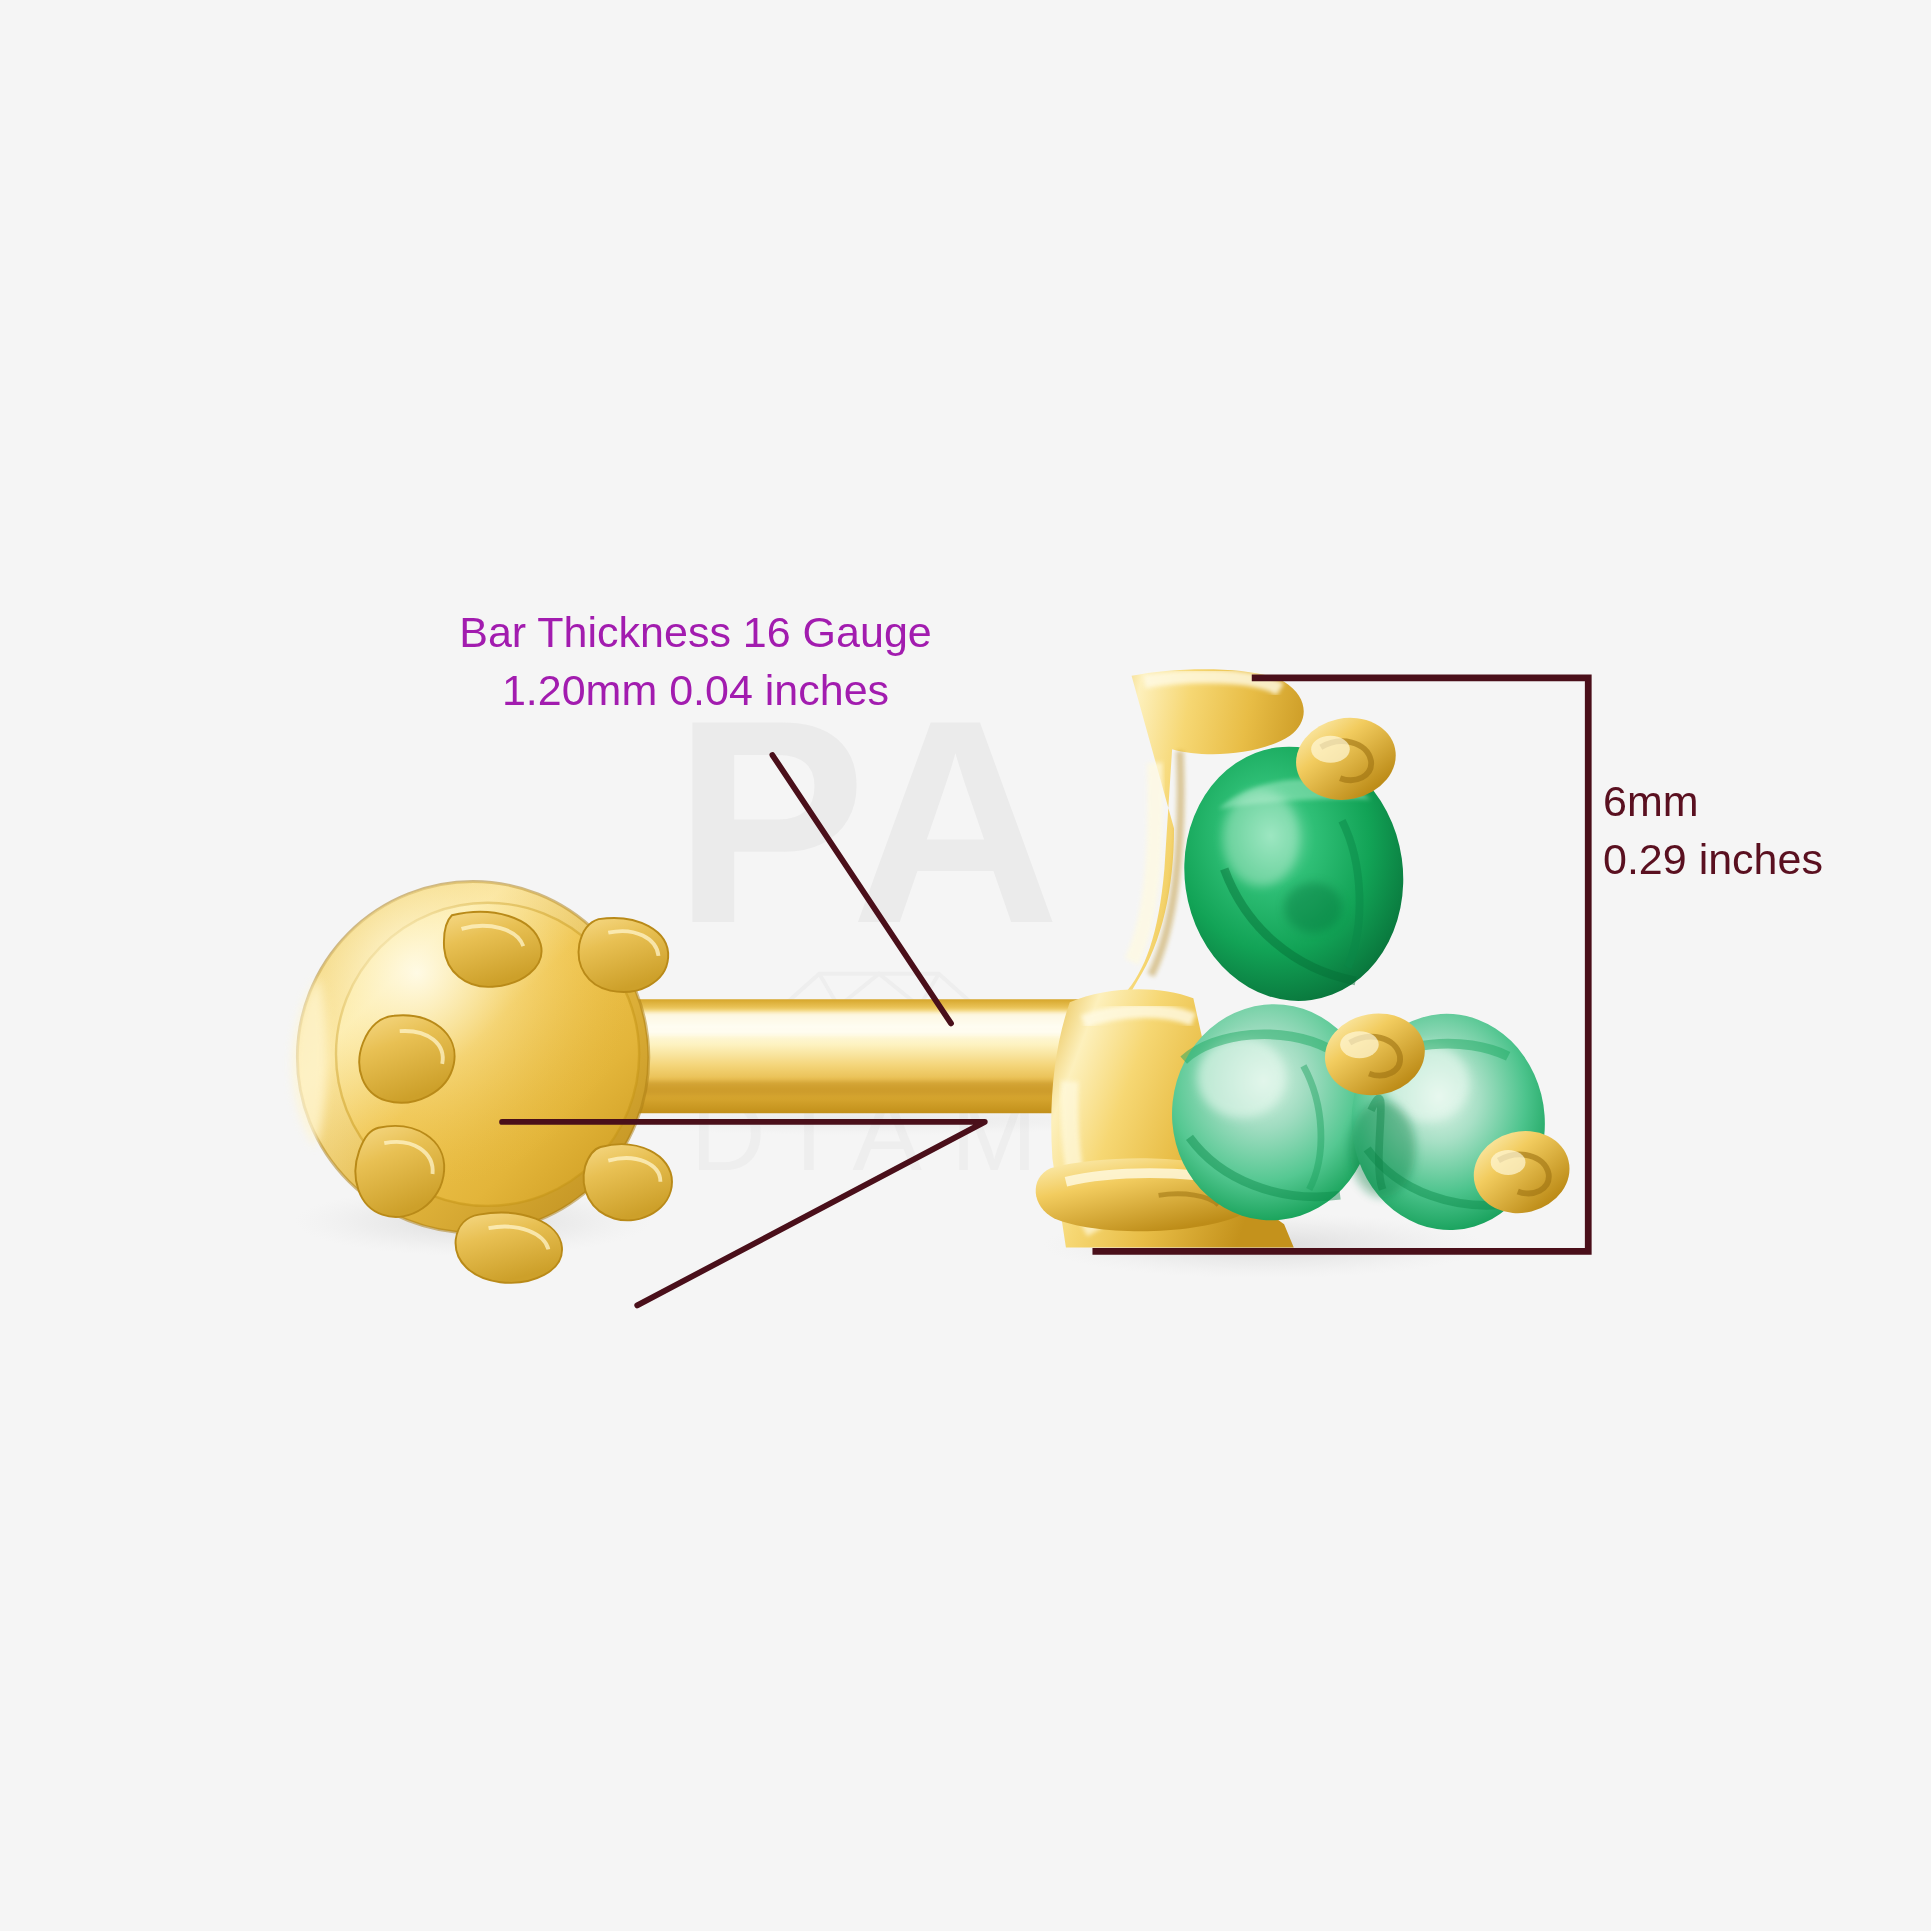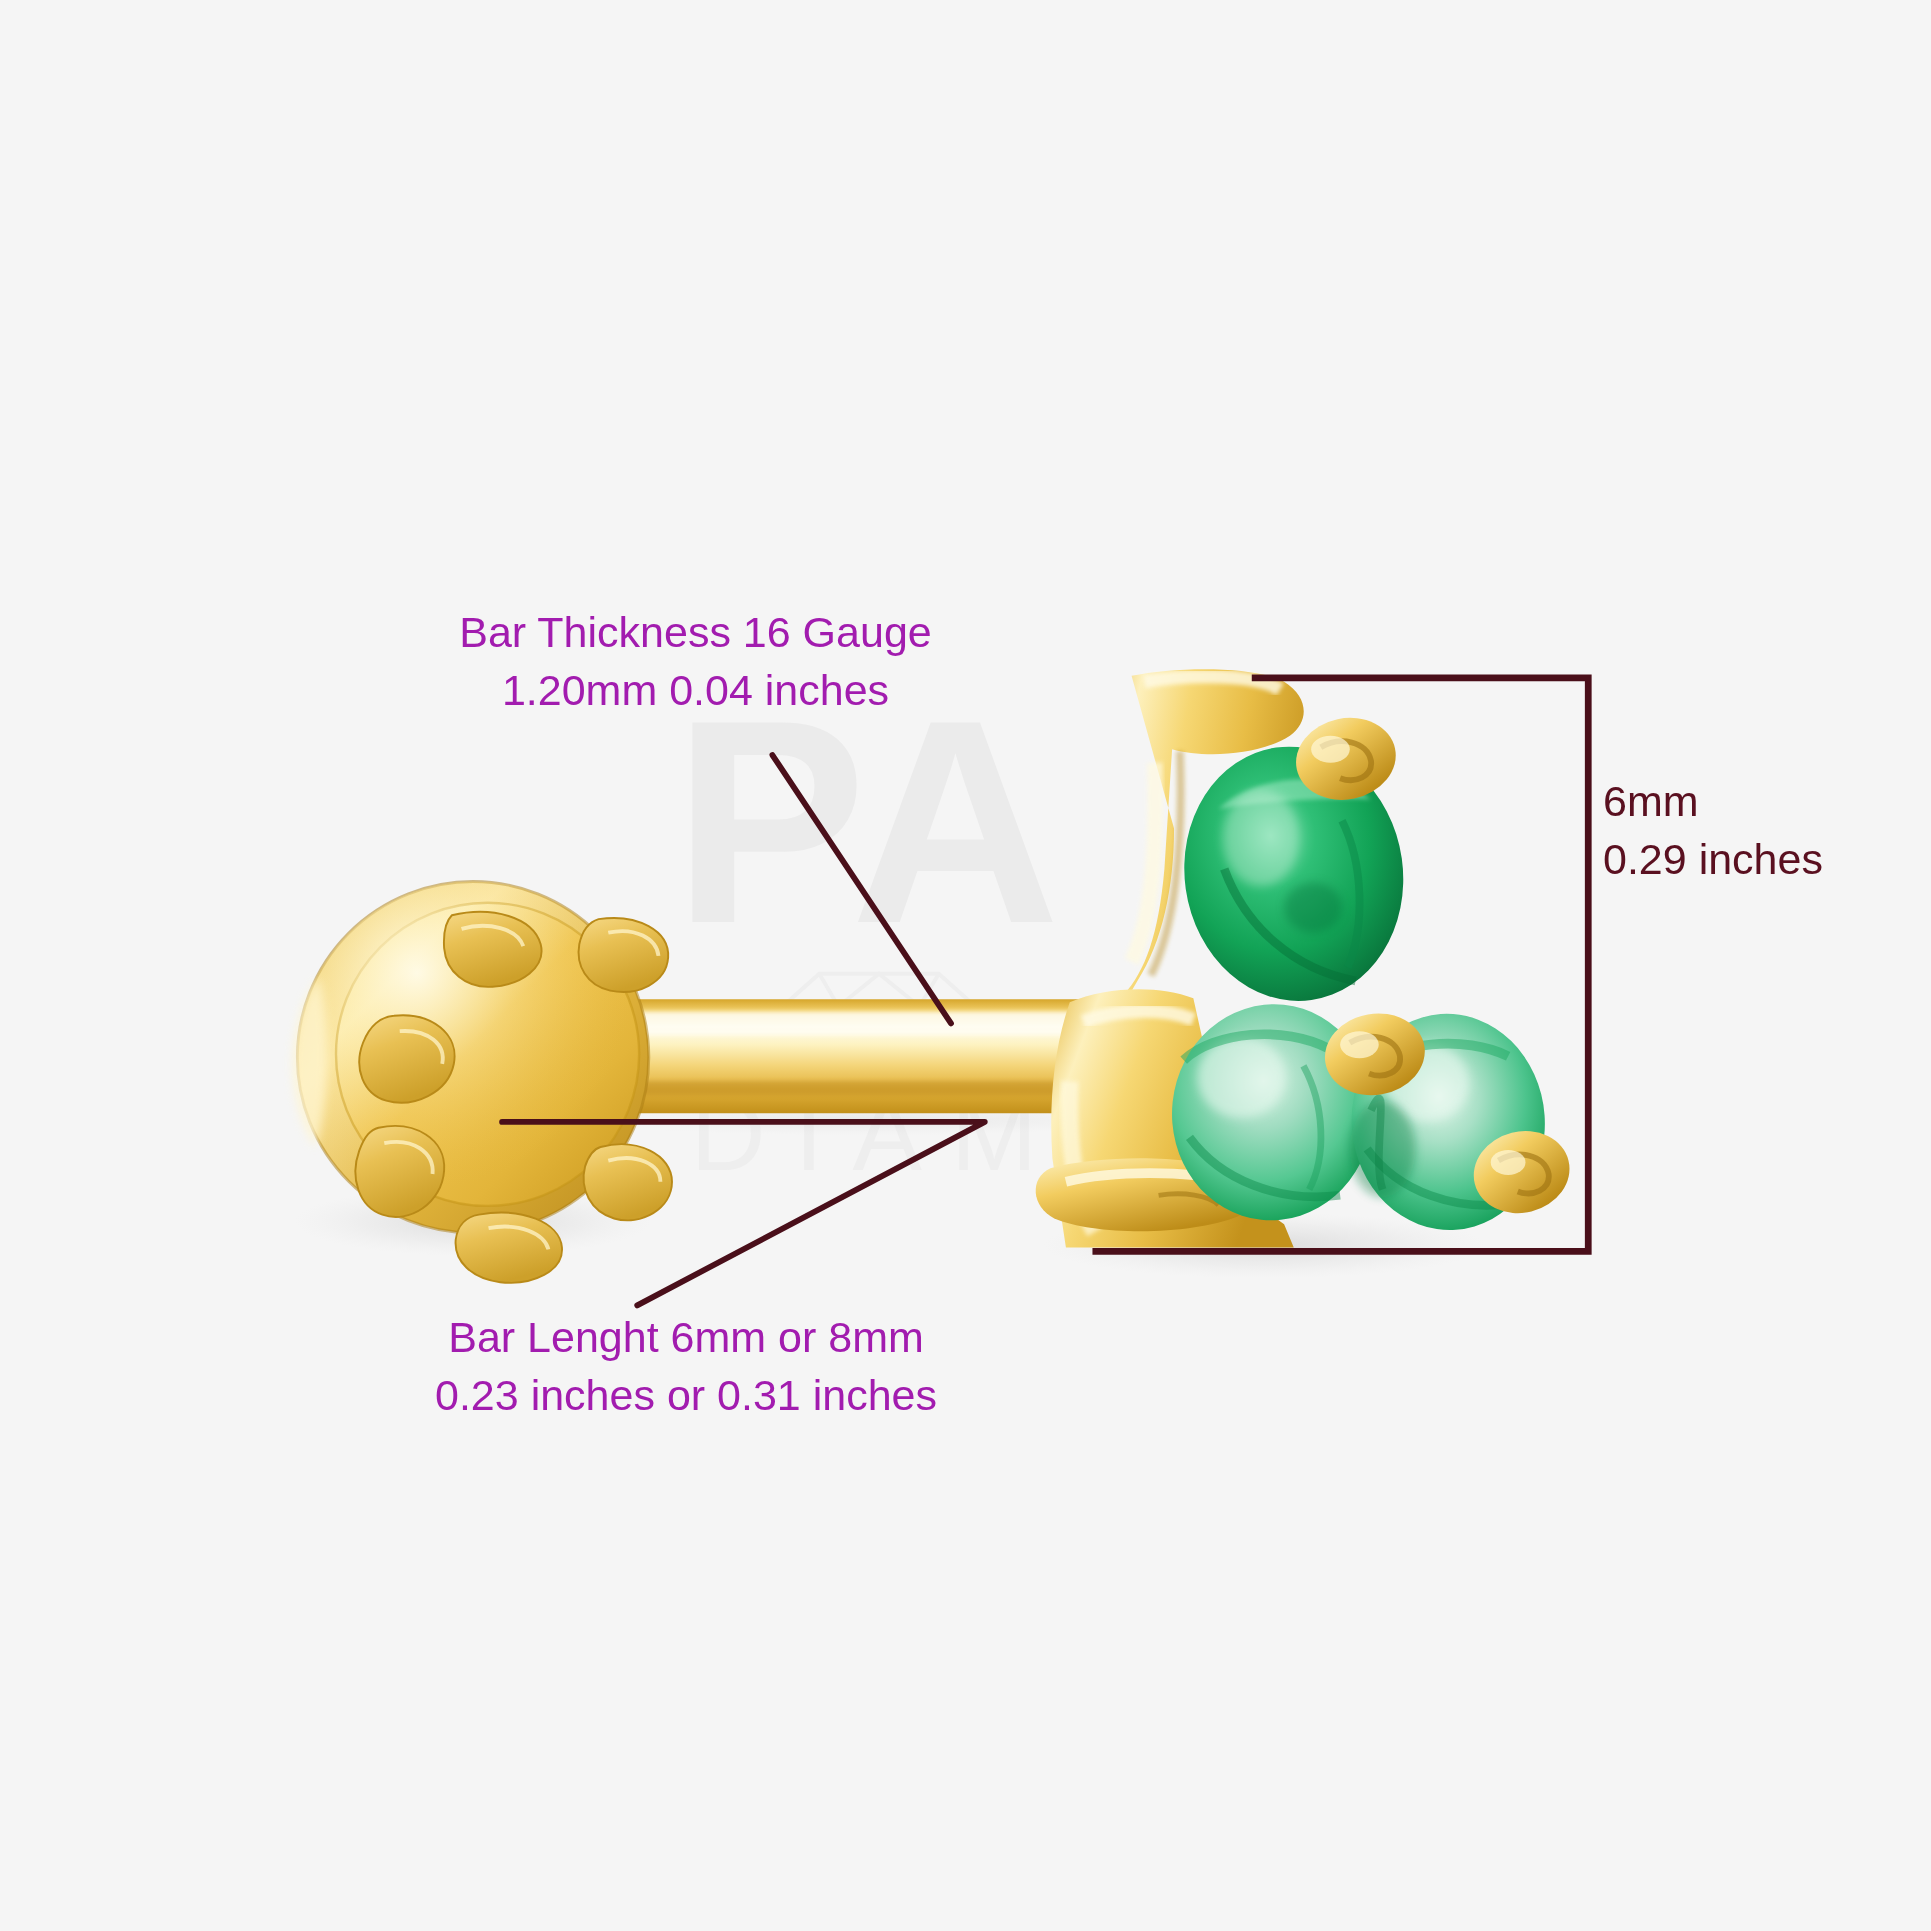--- a/index.html
+++ b/index.html
@@ -345,24 +345,20 @@
     <polyline points="520,1162 1020,1162 660,1352" fill="none" stroke="#4a0f1a" stroke-width="6" stroke-linecap="round" stroke-linejoin="round"></polyline>
 
     <polyline points="1300,702 1645,702 1645,1296 1135,1296" fill="none" stroke="#4a0f1a" stroke-width="7" stroke-linecap="square" stroke-linejoin="miter"></polyline>
   </svg>
 
   <div class="anno" style="left:367px; top:603px; width:657px;">
     <span>Bar Thickness 16 Gauge</span>
     <span class="anno-line2">1.20mm 0.04 inches</span>
   </div>
 
-  <div class="anno" style="left:319px; top:1308px; width:734px;">
-    <span>Bar Lenght 6mm or 8mm</span>
-    <span class="anno-line2">0.23 inches or 0.31 inches</span>
-  </div>
 
   <div class="dim-label" style="left:1603px; top:772px; width:309px;">
     <span>6mm</span>
     <span class="anno-line2">0.29 inches</span>
   </div>
 
 </div>
 
 
 </body></html>

